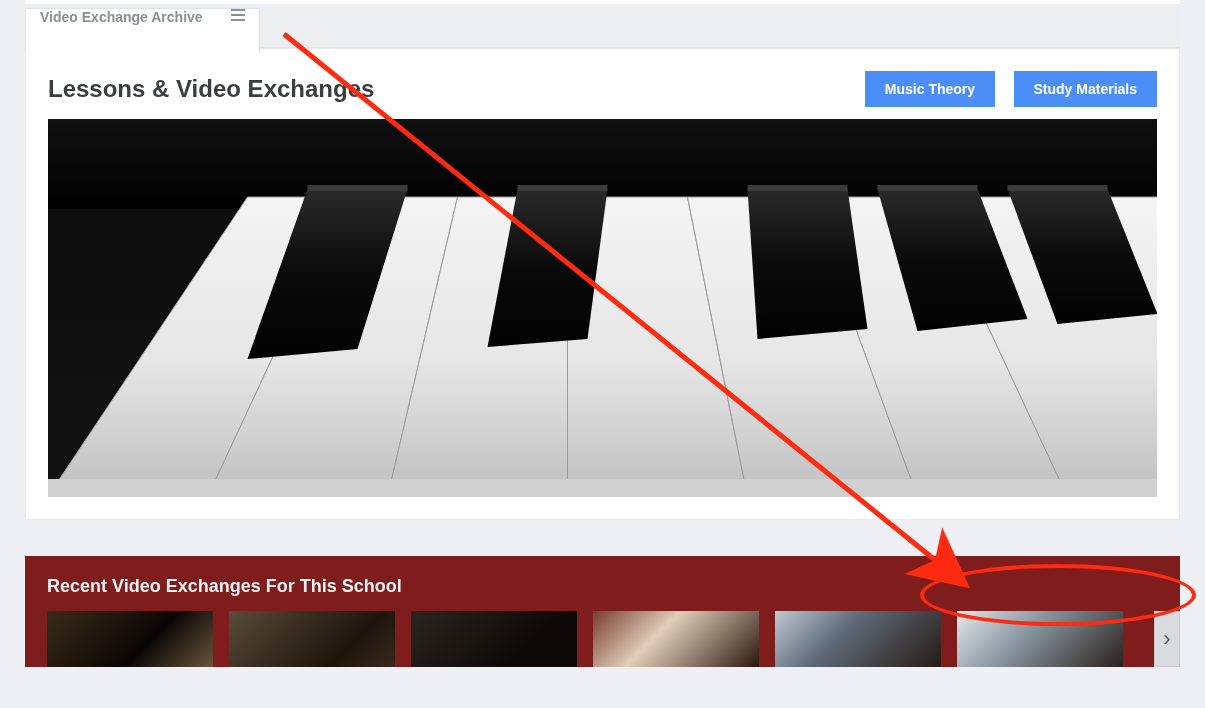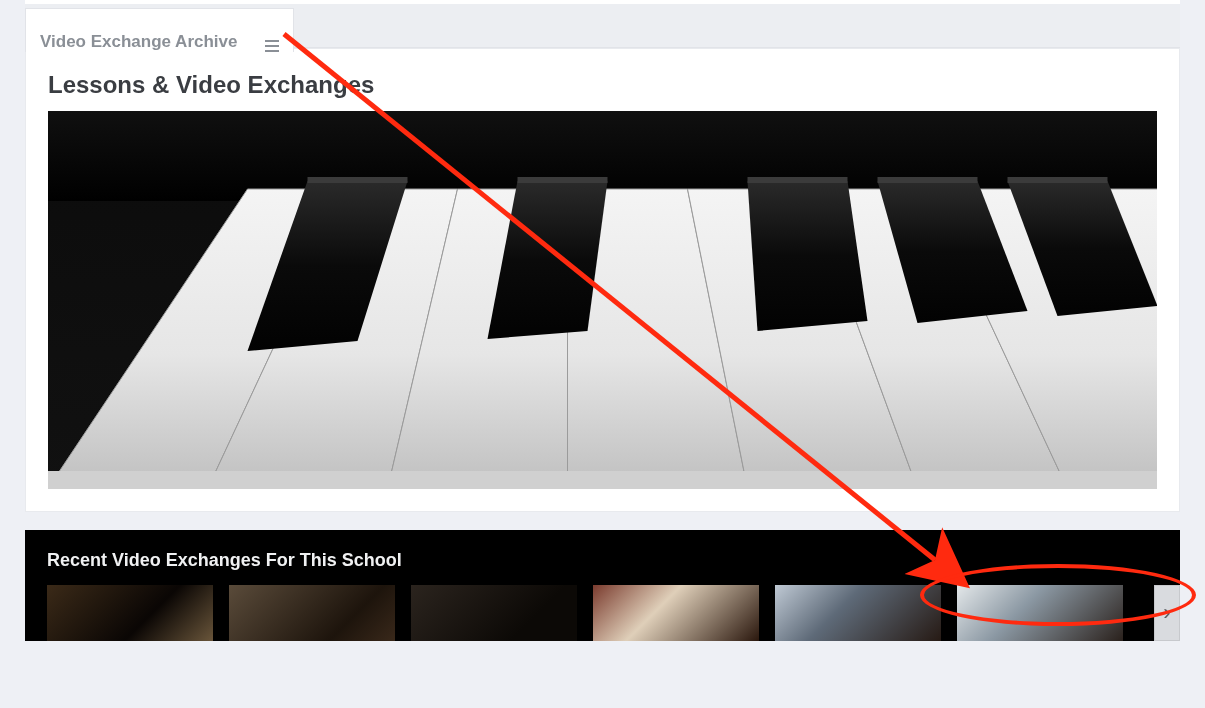--- a/index.html
+++ b/index.html
@@ -23,24 +23,24 @@
     display: flex;
     align-items: stretch;
     position: relative;
   }
   .tab {
     background: #fff;
     border: 1px solid #e1e3e8;
     border-bottom: none;
     padding: 0 14px;
     display: flex;
-    align-items: flex-end;
+    align-items: flex-start;
     gap: 28px;
     color: #8a8f96;
-    font-size: 17px;
+    font-size: 14px;
     font-weight: 600;
     height: 44px;
     margin-top: 4px;
   }
   .tab .menu-icon {
     width: 14px; height: 12px;
     display: inline-flex; flex-direction: column; justify-content: space-between;
   }
   .tab .menu-icon span { display:block; height:2px; background:#8a8f96; }
 
@@ -74,22 +74,22 @@
   .hero {
     width: 100%;
     height: 378px;
     position: relative;
     overflow: hidden;
     background: linear-gradient(180deg,#1a1a1a 0%,#0c0c0c 10%,#111 100%);
   }
 
   
   .recent {
-    background: #000000;
-    margin-top: 18px;
+    background: #7f1d1d;
+    margin-top: 36px;
     padding: 20px 22px 0 22px;
     color: #fff;
     position: relative;
   }
   .recent-header {
     display: flex;
     justify-content: space-between;
     align-items: center;
     margin-bottom: 14px;
   }
@@ -167,20 +167,24 @@
         <span></span>
           <span></span>
           <span></span>
       </span>
     </div>
   </div>
 
   <div class="card">
     <div class="card-header">
       <h2>Lessons &amp; Video Exchanges</h2>
+      <div>
+        <button class="btn">Music Theory</button>
+        <button class="btn">Study Materials</button>
+      </div>
     </div>
 
     <div class="hero">
       
       <svg viewBox="0 0 1110 378" width="100%" height="100%" preserveAspectRatio="xMidYMid slice">
         <defs>
           <linearGradient id="whiteKey" x1="0" y1="0" x2="0" y2="1">
             <stop offset="0%" stop-color="#f4f4f4"></stop>
             <stop offset="55%" stop-color="#e6e6e6"></stop>
             <stop offset="100%" stop-color="#bfbfbf"></stop>

